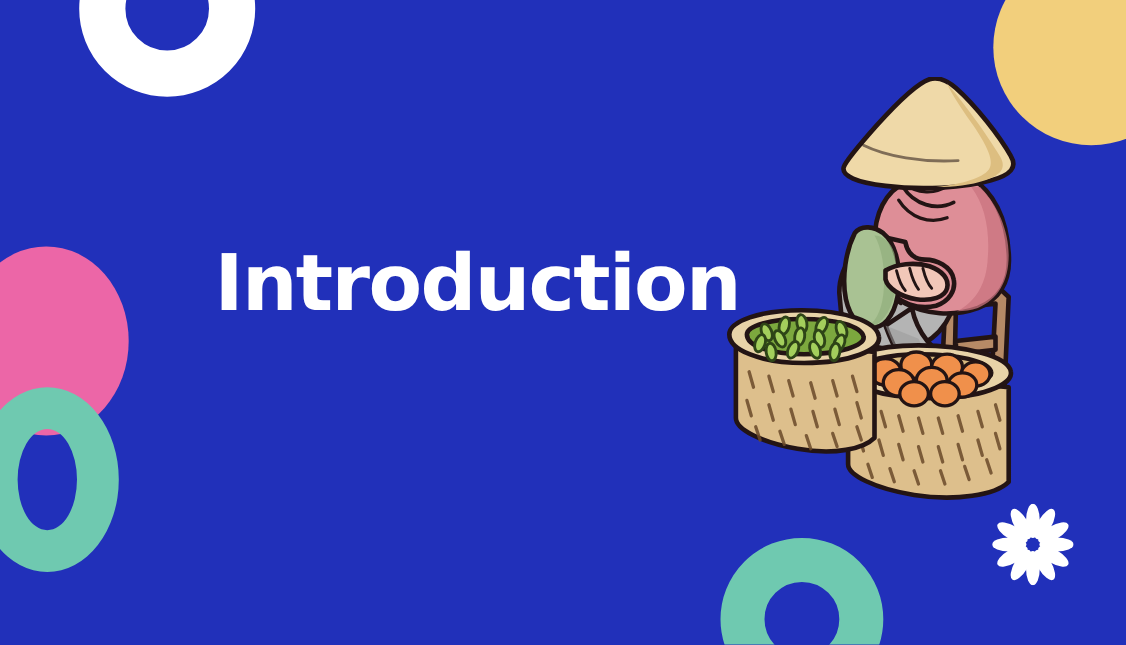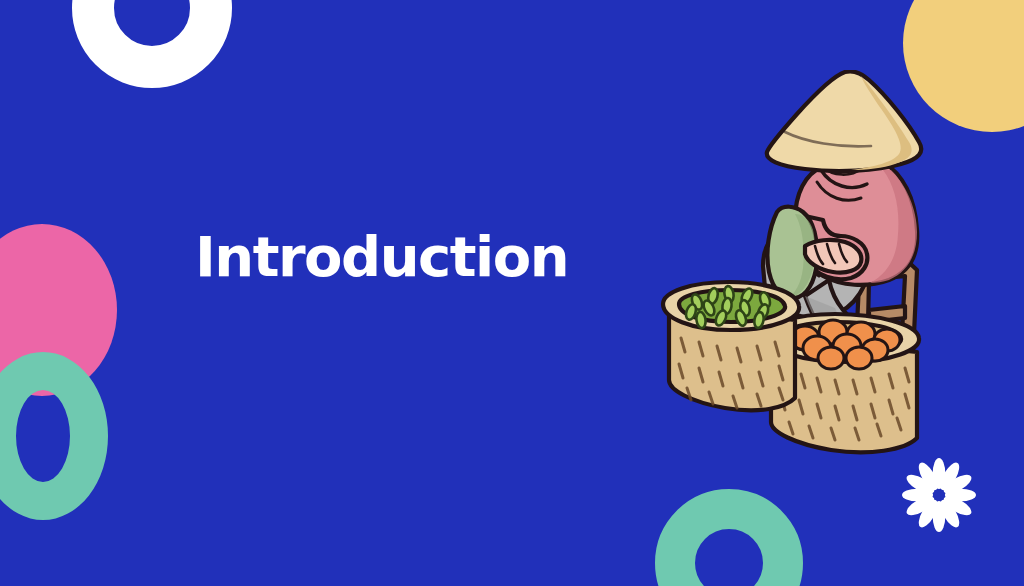--- a/index.html
+++ b/index.html
@@ -44,21 +44,21 @@
 
   
   #title-wrap{
     position:absolute;left:195px;top:207px;width:520px;height:100px;
     display:flex;align-items:center;
   }
   #title{
     color:#FFFFFF;
     font-family:"DejaVu Sans","Liberation Sans",sans-serif;
     font-weight:bold;
-    font-size:56px;
+    font-size:71px;
     line-height:1;
     letter-spacing:-1.5px;
     white-space:nowrap;
     margin:0;
   }
 
   
   #illustration{
     position:absolute;left:655px;top:70px;width:330px;height:390px;
   }

